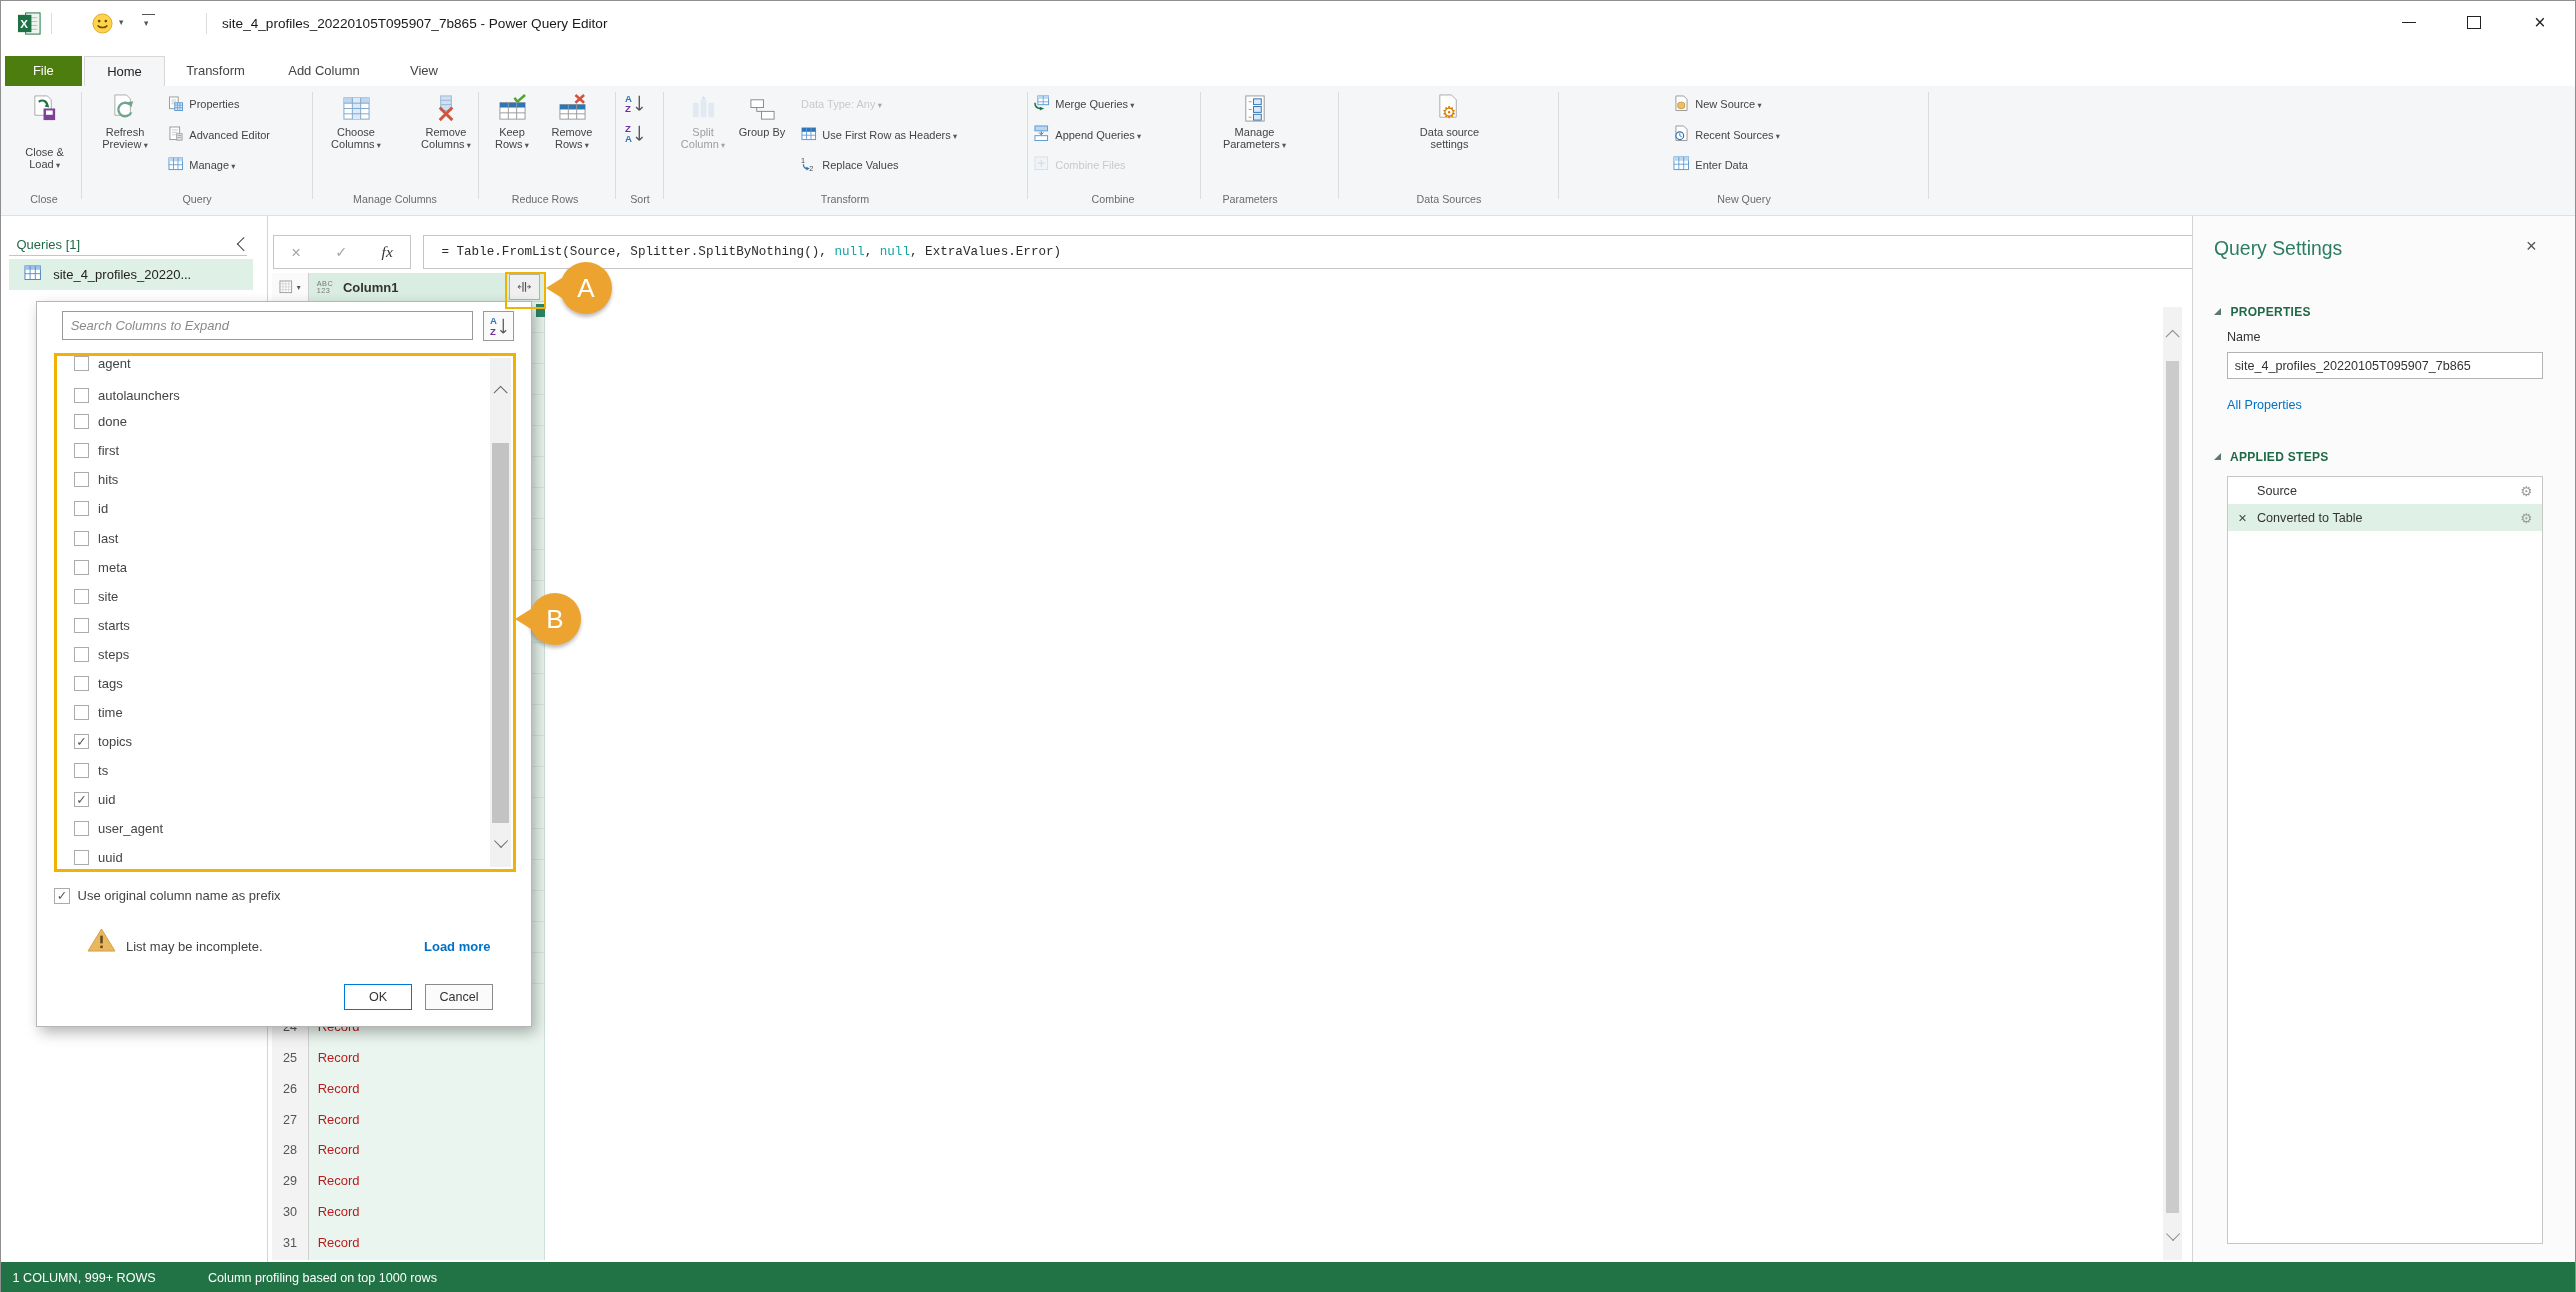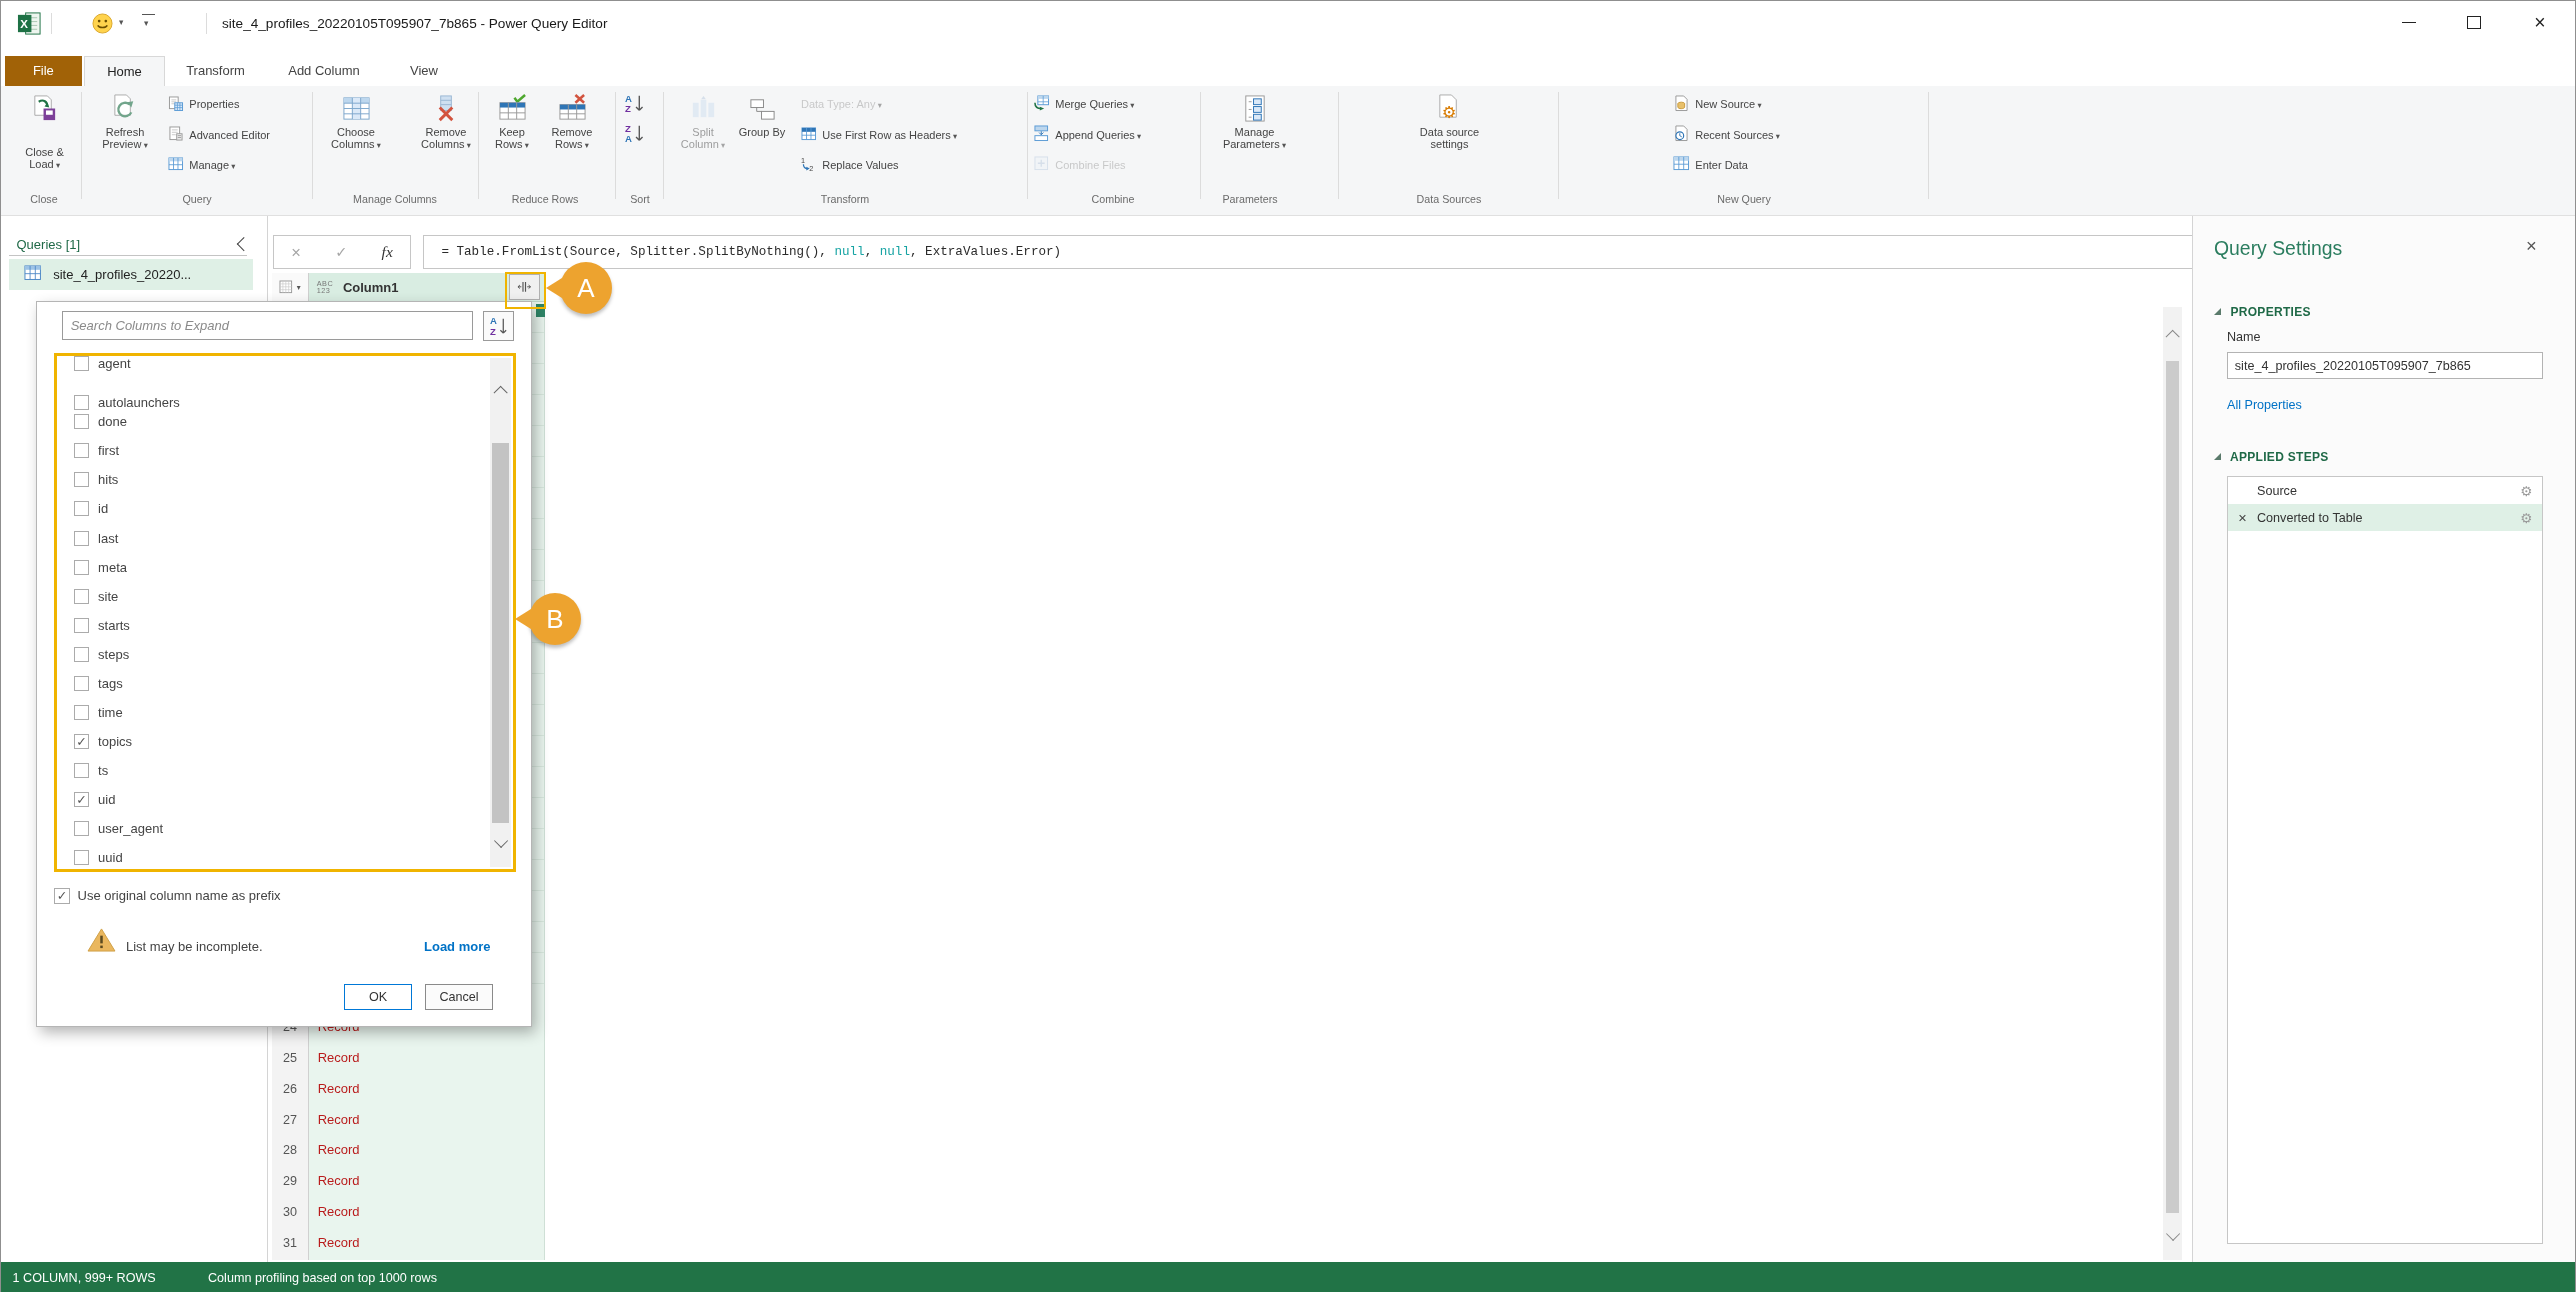--- a/index.html
+++ b/index.html
@@ -12,21 +12,21 @@
   .title-text{position:absolute;left:221px;top:14.5px;font-size:13.6px;color:#1a1a1a;white-space:nowrap;}
   .tb-sep{position:absolute;top:11.6px;width:1px;height:21px;background:#dcdcdc;}
   .winbtn{position:absolute;top:0;width:62px;height:43px;display:flex;align-items:center;justify-content:center;}
   .maxbox{width:11.6px;height:11.6px;border:1.5px solid #222;}
   .minline{width:13.6px;border-top:1.5px solid #222;}
   .closex{font-size:19.4px;color:#222;line-height:1;}
   
   .tabrow{position:absolute;left:0;top:46px;width:2576px;height:39px;background:#fff;}
   .rtab{position:absolute;top:8.7px;height:30px;display:flex;align-items:center;justify-content:center;
         font-size:13px;color:#444;cursor:default;}
-  .rtab.file{background:#a16207;color:#fff;}
+  .rtab.file{background:#4d7c0f;color:#fff;}
   .rtab.sel{background:#f5f6f7;border:1px solid #d8d8d8;border-bottom:none;color:#222;}
   .chev{display:inline-block;width:8.7px;height:8.7px;border-left:1.9px solid #777;border-bottom:1.9px solid #777;}
   .chev-up{transform:rotate(135deg);}
   .chev-down{transform:rotate(-45deg);}
   .chev-left{transform:rotate(45deg);}
   .helpcircle{position:absolute;width:23px;height:23px;border-radius:50%;background:#0067b8;color:#fff;
               font-weight:bold;font-size:14.5px;display:flex;align-items:center;justify-content:center;}
   
   .ribbon{position:absolute;left:0;top:85px;width:2576px;height:129px;background:#f5f6f7;border-bottom:1px solid #e0e0e0;}
   .rsep{position:absolute;top:5.8px;width:1px;height:107px;background:#dcdcdc;}
@@ -553,21 +553,21 @@
         <path d="M16 5v15m0 0l-3-3M16 20l3-3" stroke="#555" stroke-width="1.3" fill="none"></path>
       </svg>
     </div>
 
     <div class="collist">
       <div class="collist-inner">
         <div class="pitem" style="top:-6.8px;">
             <span class="cb"></span>
             <span>agent</span>
           </div>
-        <div class="pitem" style="top:32px;">
+        <div class="pitem" style="top:25px;">
             <span class="cb"></span>
             <span>autolaunchers</span>
           </div>
         <div class="pitem" style="top:51px;">
             <span class="cb"></span>
             <span>done</span>
           </div>
         <div class="pitem" style="top:80px;">
             <span class="cb"></span>
             <span>first</span>

